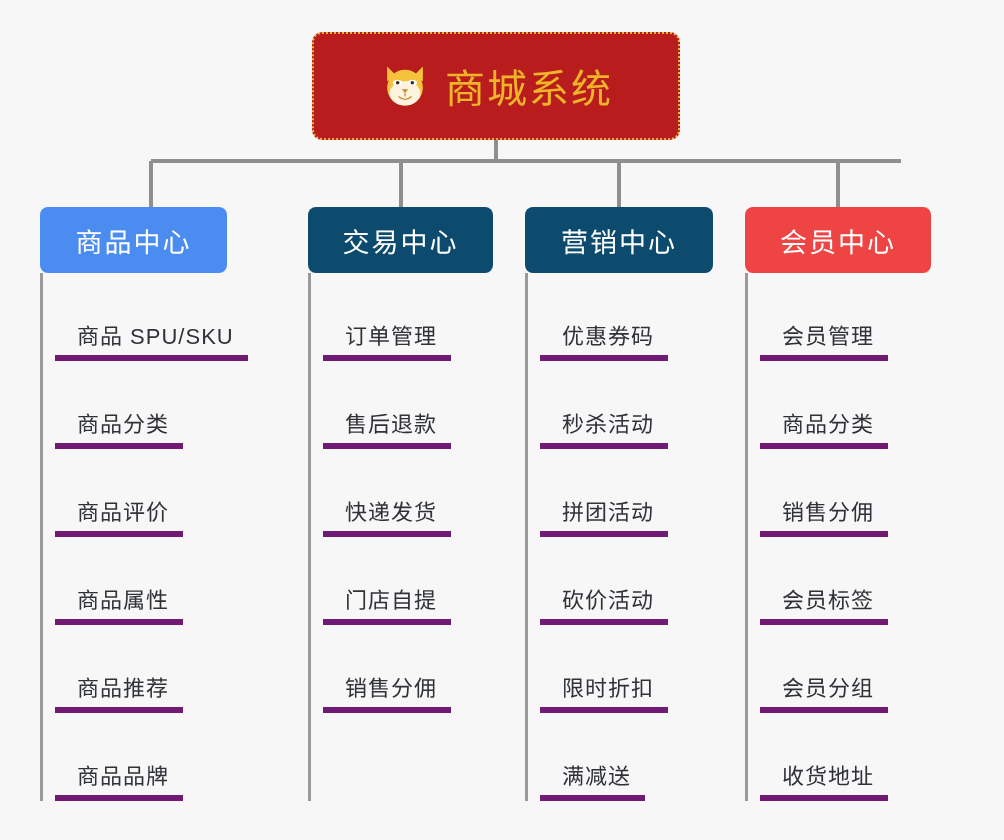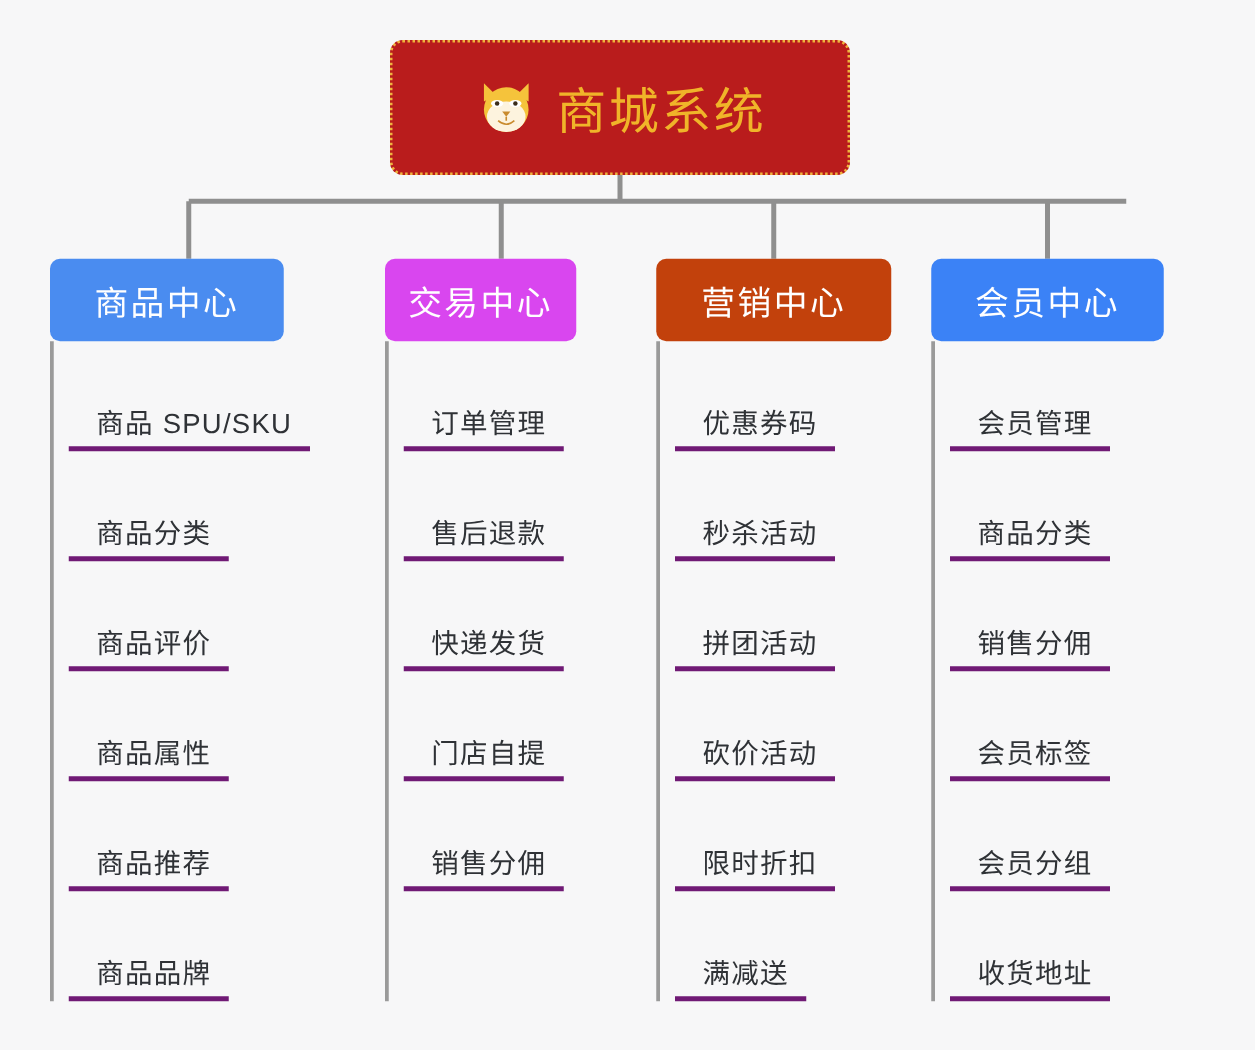--- a/index.html
+++ b/index.html
@@ -102,33 +102,33 @@
     align-items: flex-end;
   }
   .leaf-label {
     display: inline-block;
     box-sizing: border-box;
     padding: 0 14px 5px 22px;
     font-size: 22px;
     color: #2f3236;
     letter-spacing: 1px;
     white-space: nowrap;
-    border-bottom: 4px solid #701a75;
+    border-bottom: 6px solid #701a75;
   }
 
   
   .branch-0 { left: 40px;  }
   .branch-1 { left: 308px; }
   .branch-2 { left: 525px; }
   .branch-3 { left: 745px; }
 
   .branch-0 .branch-header { width: 187px; background: #4a8cf0; }
-  .branch-1 .branch-header { width: 153px; background: #d946ef; }
-  .branch-2 .branch-header { width: 188px; background: #c2410c; }
-  .branch-3 .branch-header { width: 186px; background: #3b82f6; text-align: center; }
+  .branch-1 .branch-header { width: 185px; background: #0c4a6e; }
+  .branch-2 .branch-header { width: 188px; background: #0c4a6e; }
+  .branch-3 .branch-header { width: 186px; background: #ef4444; text-align: center; }
 </style>
 </head>
 <body>
 
 <div id="mindmap">
 
   <svg class="connector-svg" viewBox="0 0 1004 840" xmlns="http://www.w3.org/2000/svg">
     <g stroke="#8f8f8f" stroke-width="4" fill="none" stroke-linecap="butt">
 
       <path d="M 496 140 L 496 161"></path>

